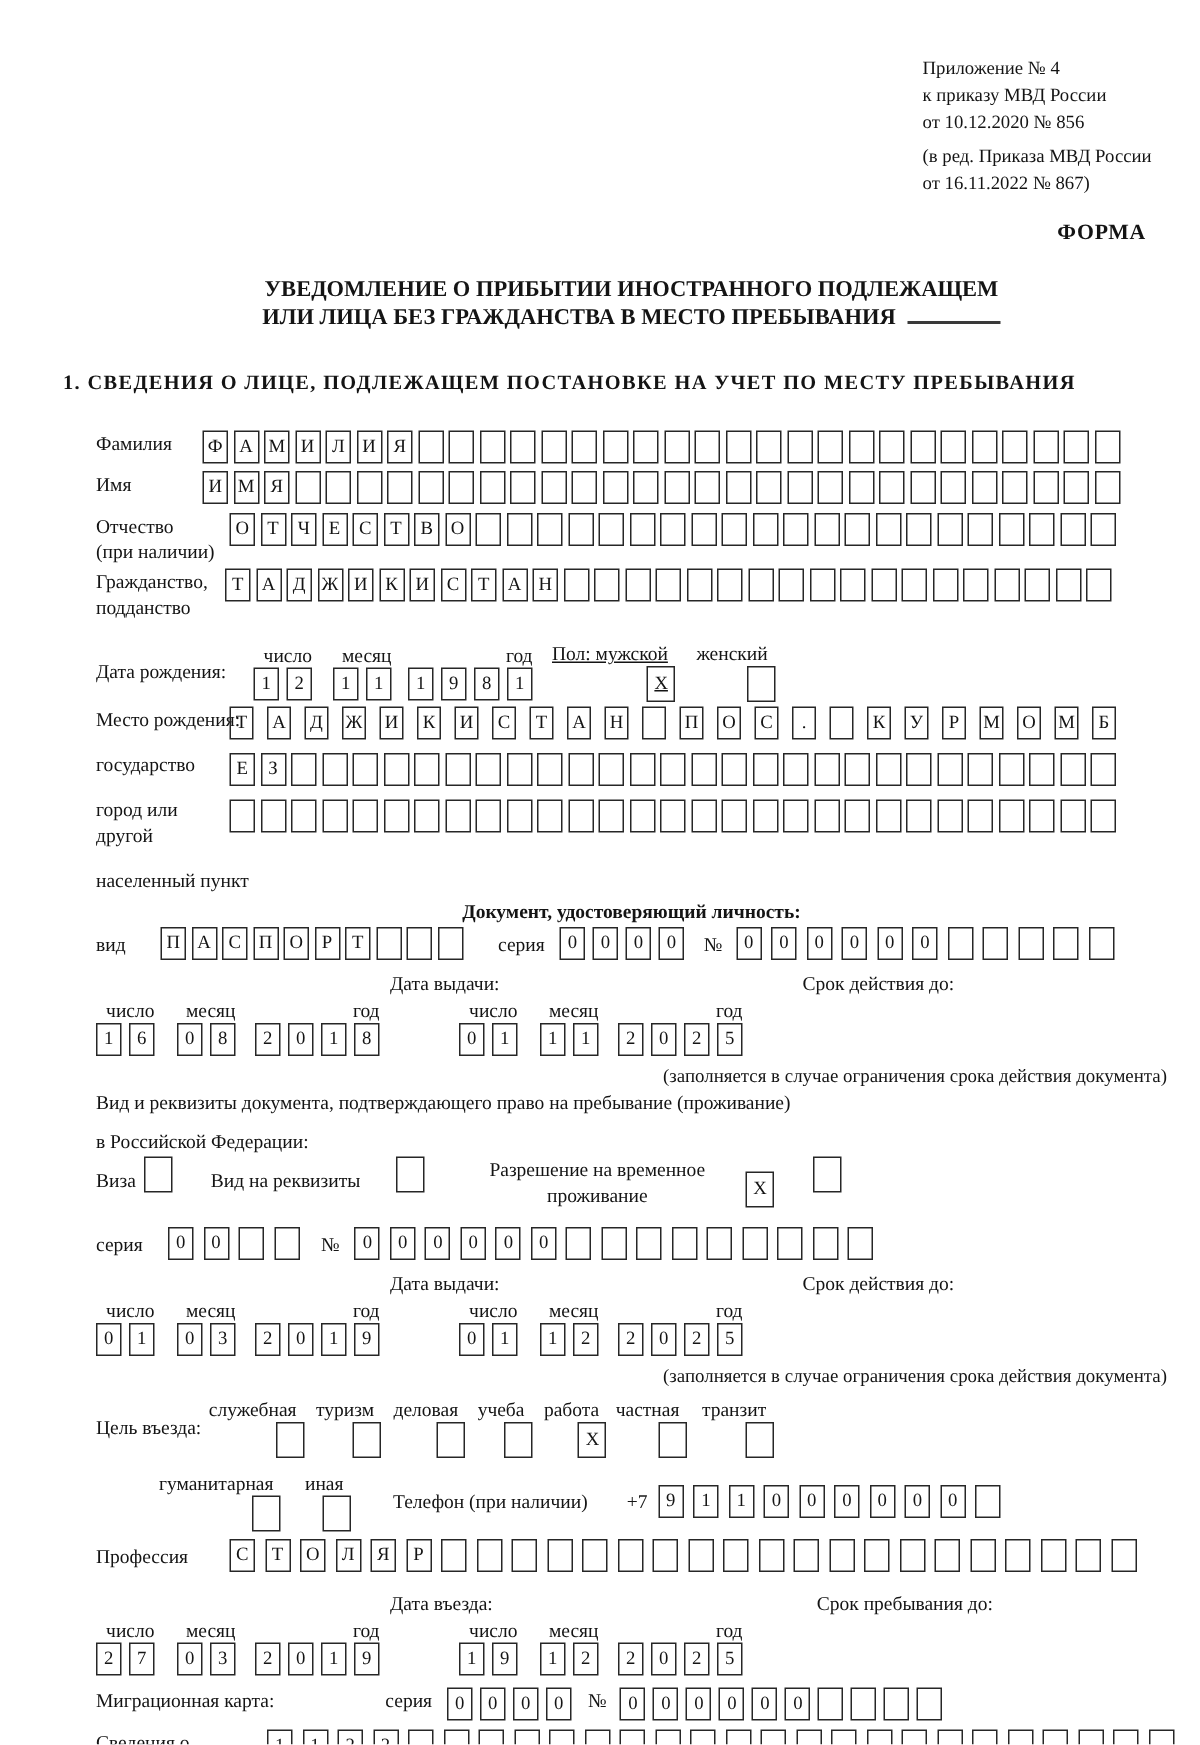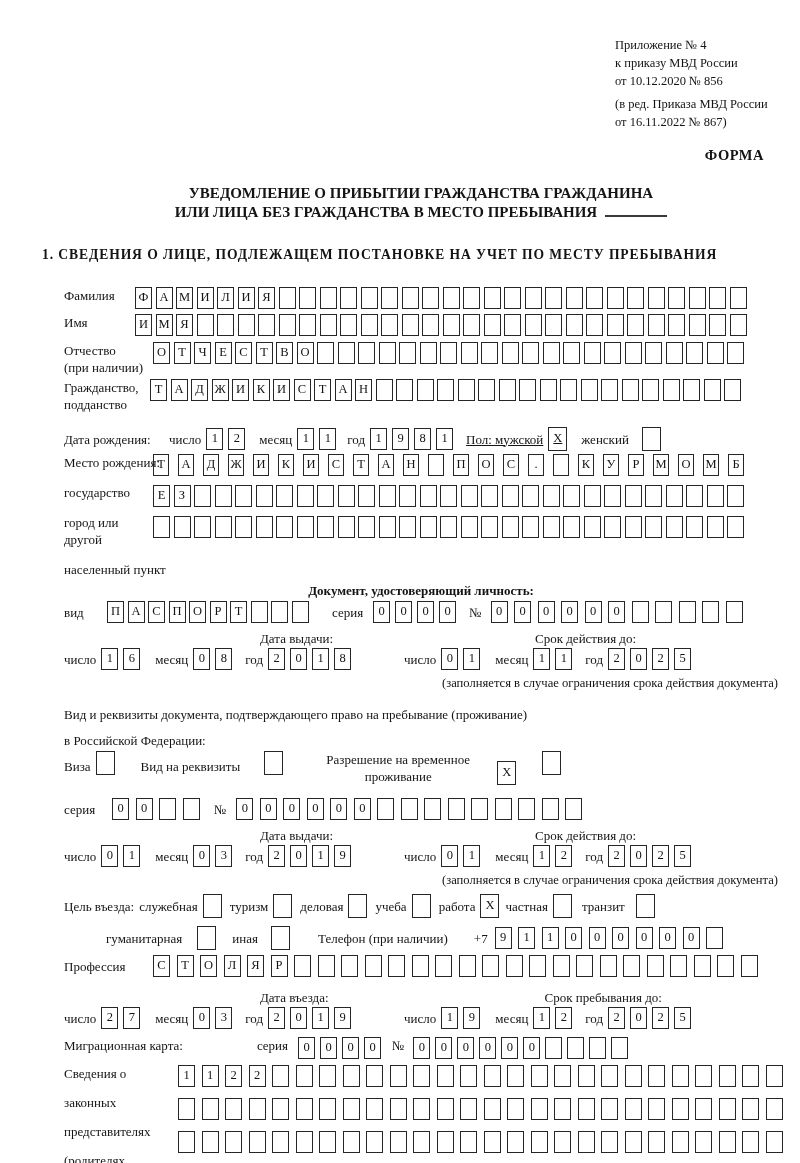--- a/index.html
+++ b/index.html
@@ -26,21 +26,21 @@
   .cell{
     box-sizing:border-box;flex:none;width:17px;height:22px;
     border:1.7px solid #262626;margin-right:3.5px;
     text-align:center;font-size:12.5px;line-height:18px;
   }
   .spread .cell{margin-right:6.5px;}
   .sp2 .cell{width:16px;margin-right:9px;}
   .dates .cell{margin-right:5px;}
   .cbx{display:inline-flex;flex:none;}
   .cbx .cell{width:19px;height:24px;margin-right:0;line-height:20px;}
-  .dg{display:flex;align-items:center;}
+  .dg{display:flex;align-items:flex-end;flex-direction:column;}
   .dg .dlabel{margin-right:5px;}
   .note{font-size:12.6px;text-align:right;margin-top:5px;}
   .centerhead{text-align:center;font-weight:bold;margin-top:4px;}
   .datelabels{display:flex;margin-top:7px;}
   .stack > .boxes{margin-bottom:9px;}
   .ckitem{display:flex;align-items:flex-end;}
   .cklabel{text-align:center;line-height:17px;}
   .repstack > .boxes{margin-bottom:11px;}
 </style>
 </head>
@@ -52,21 +52,21 @@
     <div>Приложение № 4</div>
     <div>к приказу МВД России</div>
     <div>от 10.12.2020 № 856</div>
     <div class="rev">(в ред. Приказа МВД России</div>
     <div>от 16.11.2022 № 867)</div>
   </div>
 
   <div class="forma">ФОРМА</div>
 
   <div class="title">
-    <div>УВЕДОМЛЕНИЕ О ПРИБЫТИИ ГРАЖДАНСТВА ГРАЖДАНИНА</div>
+    <div>УВЕДОМЛЕНИЕ О ПРИБЫТИИ ИНОСТРАННОГО ПОДЛЕЖАЩЕМ</div>
     <div><span>ИЛИ ЛИЦА БЕЗ ГРАЖДАНСТВА В МЕСТО ПРЕБЫВАНИЯ</span><span class="blank"></span></div>
   </div>
 
   <div class="sec">1. СВЕДЕНИЯ О ЛИЦЕ, ПОДЛЕЖАЩЕМ ПОСТАНОВКЕ НА УЧЕТ ПО МЕСТУ ПРЕБЫВАНИЯ</div>
 
   <div class="frow" style="margin-top:24px;">
     <span class="lab" style="width:71px;">Фамилия</span>
     <span class="boxes">
         <span class="cell">Ф</span>
         <span class="cell">А</span>
@@ -439,21 +439,21 @@
           <span class="cell">2</span>
           <span class="cell">0</span>
           <span class="cell">2</span>
           <span class="cell">5</span>
         </span>
       </span>
   </div>
 
   <div class="note">(заполняется в случае ограничения срока действия документа)</div>
 
-  <div style="margin-top:14px;">Вид и реквизиты документа, подтверждающего право на пребывание (проживание)</div>
+  <div style="margin-top:0;">Вид и реквизиты документа, подтверждающего право на пребывание (проживание)</div>
   <div style="margin-top:9px;">в Российской Федерации:</div>
 
   <div class="frow" style="margin-top:2px;">
     <span class="ckitem">
       <span>Виза</span>
       <span class="cbx" style="margin-left:5px;">
           <span class="cell"></span>
         </span>
     </span>
     <span class="ckitem" style="margin-left:26px;">

